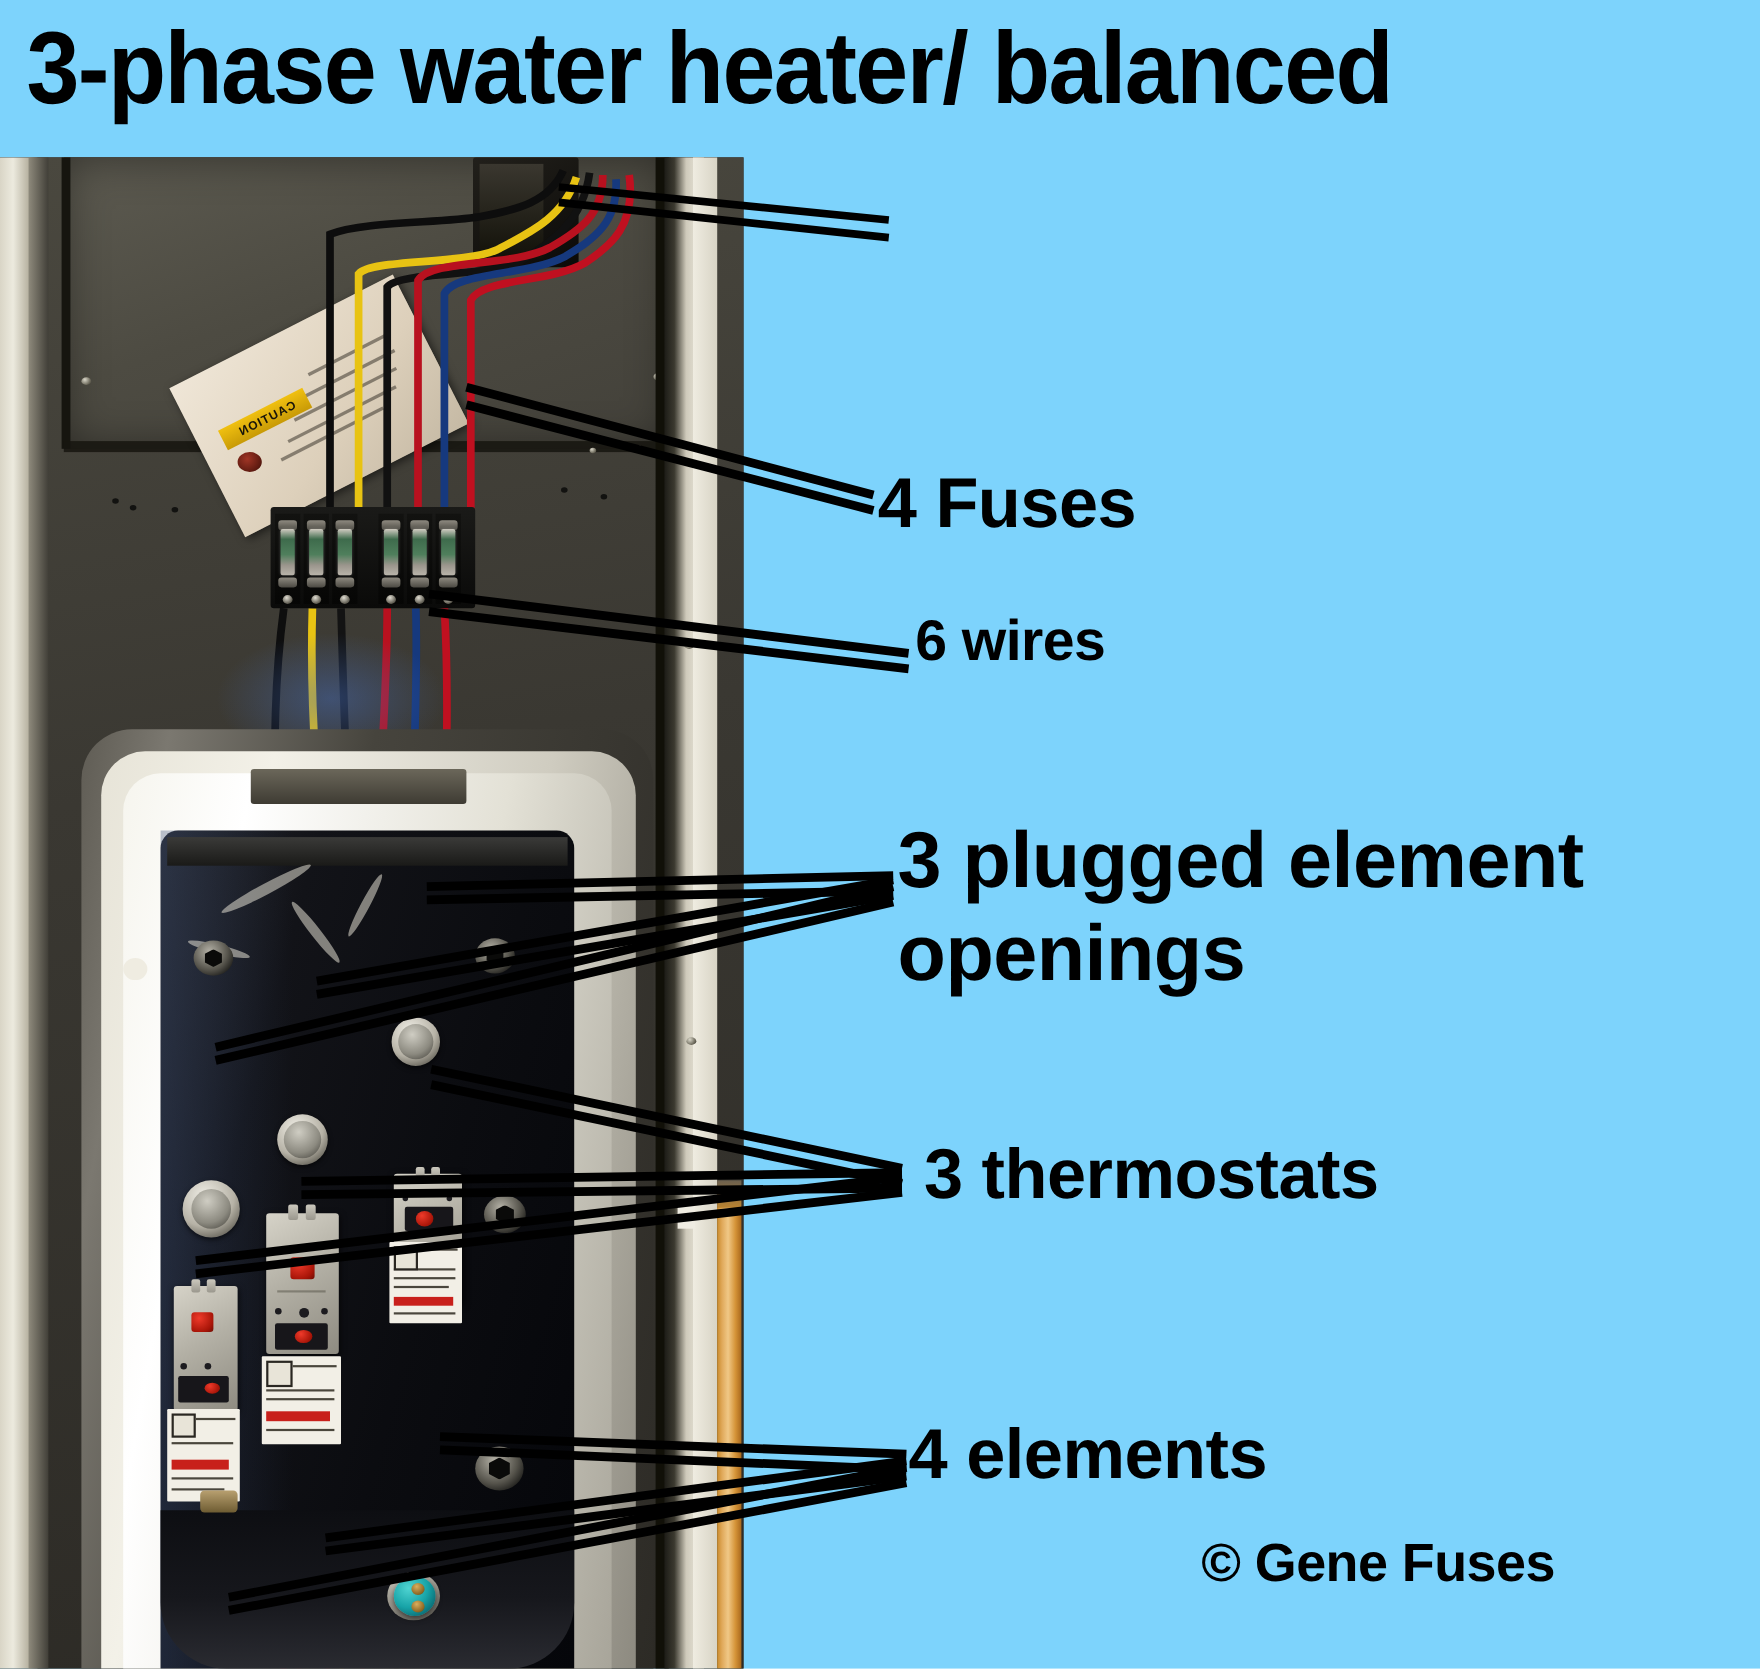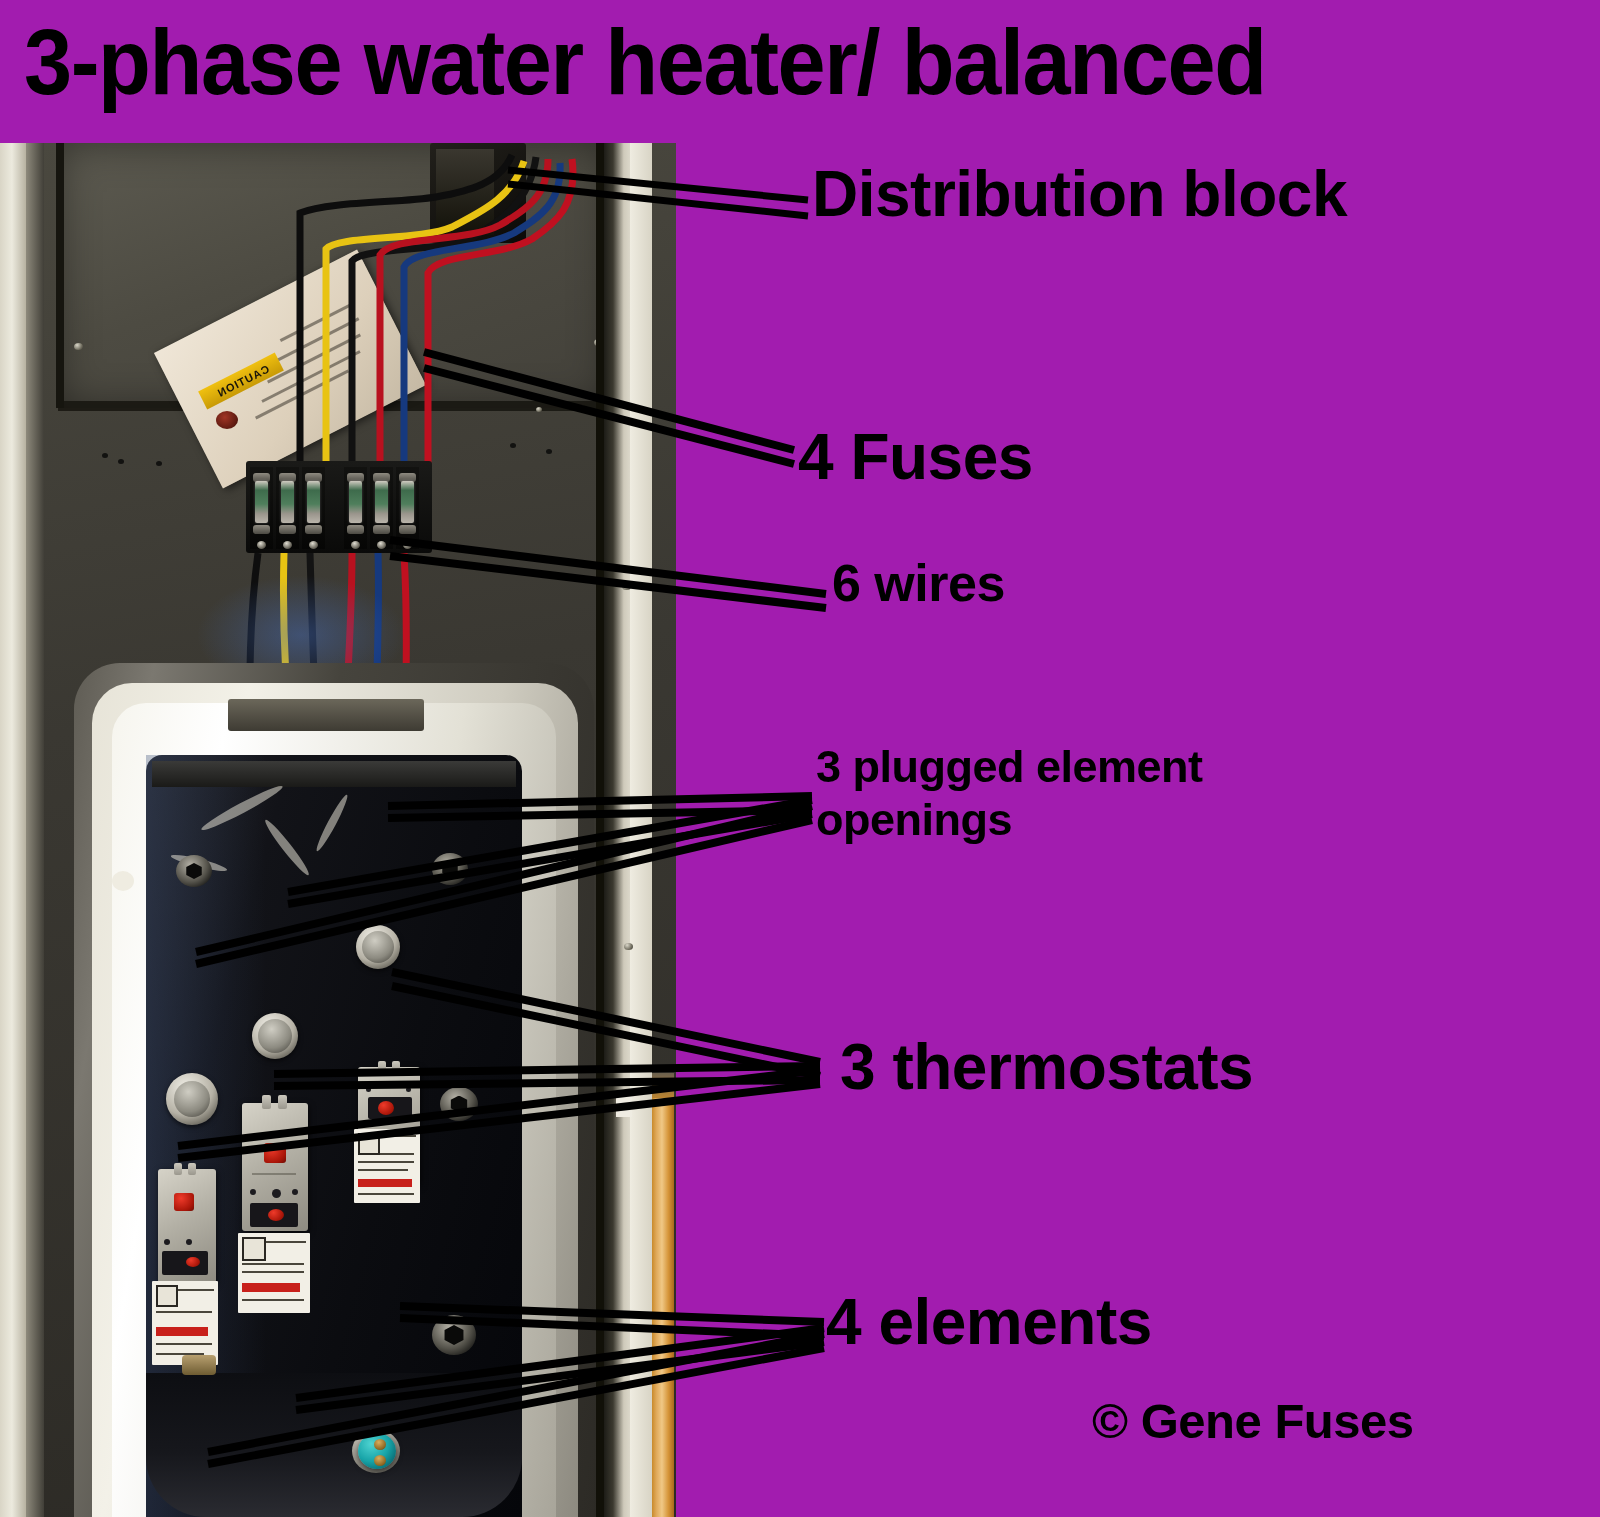--- a/index.html
+++ b/index.html
@@ -2,21 +2,21 @@
 <html><head>
 <meta charset="utf-8">
 <title>3-phase water heater / balanced</title>
 <style>
   html,body{margin:0;padding:0;background:#ffffff;}
   body{
     font-family:"Liberation Sans", sans-serif;
     width:1600px;height:1517px;position:relative;overflow:hidden;
     -webkit-font-smoothing:antialiased;
   }
-  #stage{position:absolute;left:0;top:0;width:1600px;height:1517px;background:#a21caf;}
+  #stage{position:absolute;left:0;top:0;width:1600px;height:1517px;background:#7dd3fc;}
 
   
   .title{
     position:absolute;left:24px;top:16px;
     font-size:93px;line-height:1.0;
     font-weight:700;color:#000;
     letter-spacing:-1.5px;
     transform:scaleX(0.93);transform-origin:left top;
     white-space:nowrap;
   }
@@ -145,21 +145,21 @@
   .elem-ring{border-radius:50%;
     background:radial-gradient(circle at 40% 25%,#e6e3d8,#97948a 60%,#3f3d37);}
   .elem-screw{border-radius:50%;background:radial-gradient(circle at 40% 30%,#d9ae5e,#8a6420 70%,#3a2a0b);}
   svg.wires{left:0;top:0;width:676px;height:1374px;overflow:visible;}
 
   
   .callout{position:absolute;color:#000;font-weight:700;white-space:pre-line;}
   .co-dist{left:812px;top:157px;font-size:64px;letter-spacing:-.5px;}
   .co-fuse{left:798px;top:420px;font-size:64px;letter-spacing:-.5px;}
   .co-wires{left:832px;top:553px;font-size:52px;letter-spacing:-.5px;}
-  .co-plug{left:816px;top:740px;font-size:45px;line-height:1.18;letter-spacing:-.5px;}
+  .co-plug{left:816px;top:740px;font-size:72px;line-height:1.18;letter-spacing:-.5px;}
   .co-therm{left:840px;top:1030px;font-size:64px;letter-spacing:-.5px;}
   .co-elem{left:826px;top:1285px;font-size:64px;letter-spacing:-.5px;}
   .copyright{position:absolute;left:1092px;top:1393px;font-size:49px;font-weight:700;color:#000;letter-spacing:-.5px;}
 
   svg.leaders{position:absolute;left:0;top:0;width:1600px;height:1517px;pointer-events:none;}
   svg.leaders line, svg.leaders path{stroke:#000;fill:none;}
 </style>
 </head>
 <body>
 
@@ -404,21 +404,20 @@
     <g>
       <line x1="400" y1="1306" x2="824" y2="1322" stroke-width="8"></line>
       <line x1="400" y1="1318" x2="824" y2="1336" stroke-width="8"></line>
       <line x1="296" y1="1398" x2="824" y2="1328" stroke-width="8"></line>
       <line x1="296" y1="1410" x2="824" y2="1342" stroke-width="8"></line>
       <line x1="208" y1="1452" x2="824" y2="1334" stroke-width="8"></line>
       <line x1="208" y1="1464" x2="824" y2="1348" stroke-width="8"></line>
     </g>
   </svg>
 
-  <div class="callout co-dist">Distribution block</div>
   <div class="callout co-fuse">4 Fuses</div>
   <div class="callout co-wires">6 wires</div>
   <div class="callout co-plug">3  plugged element
 openings</div>
   <div class="callout co-therm">3  thermostats</div>
   <div class="callout co-elem">4  elements</div>
 
   <div class="copyright">© Gene Fuses</div>
 
 </div>

